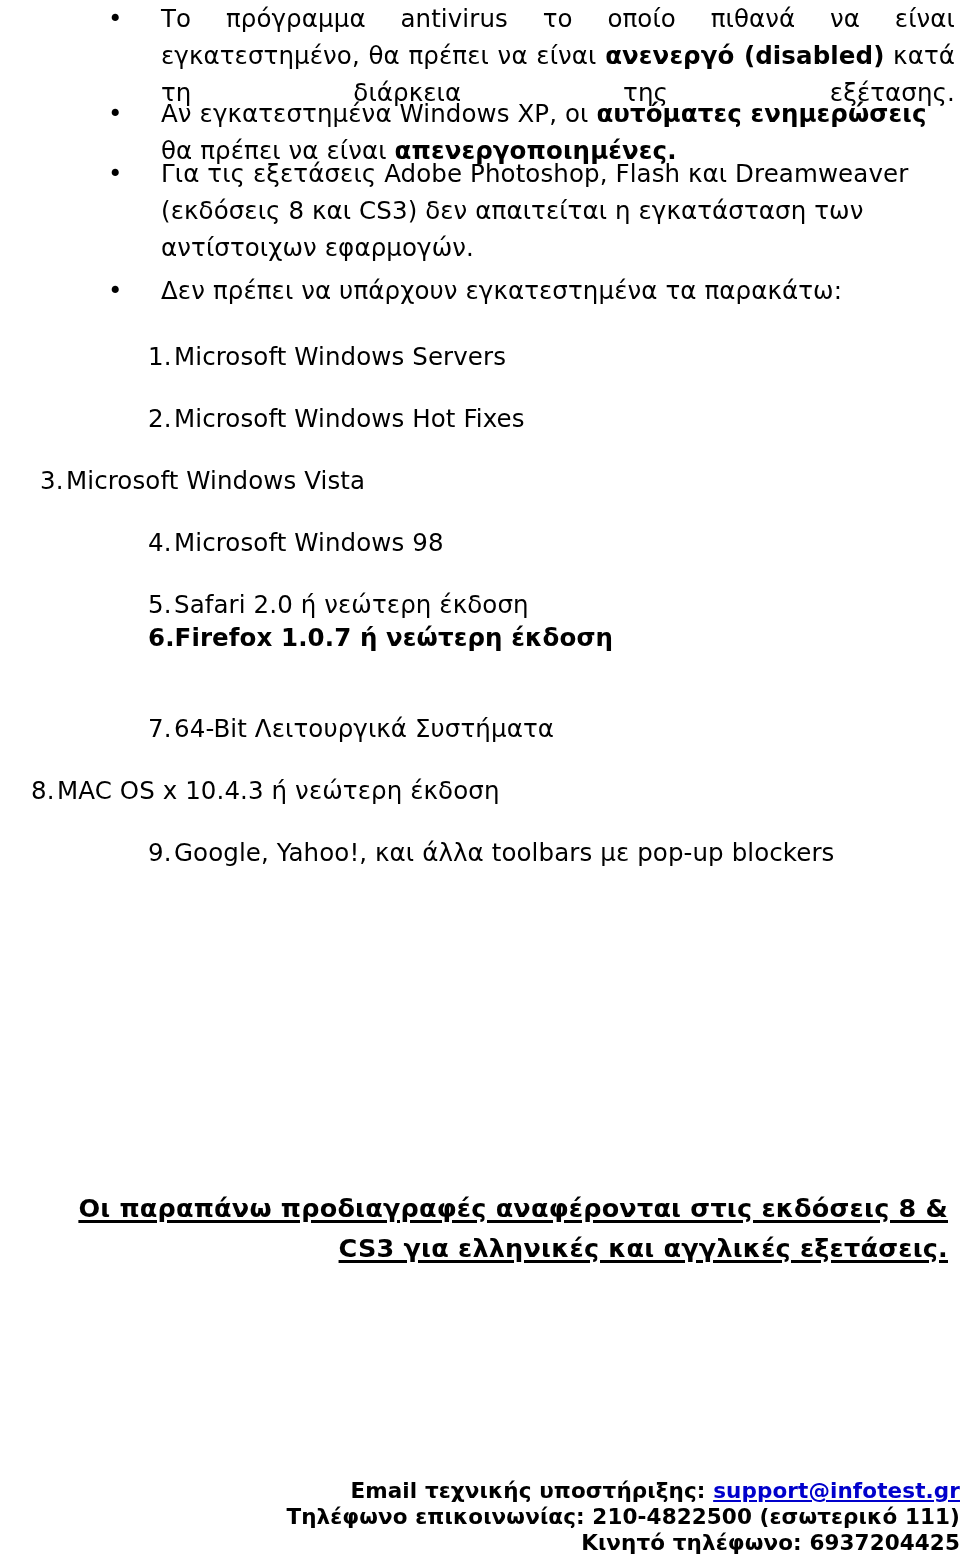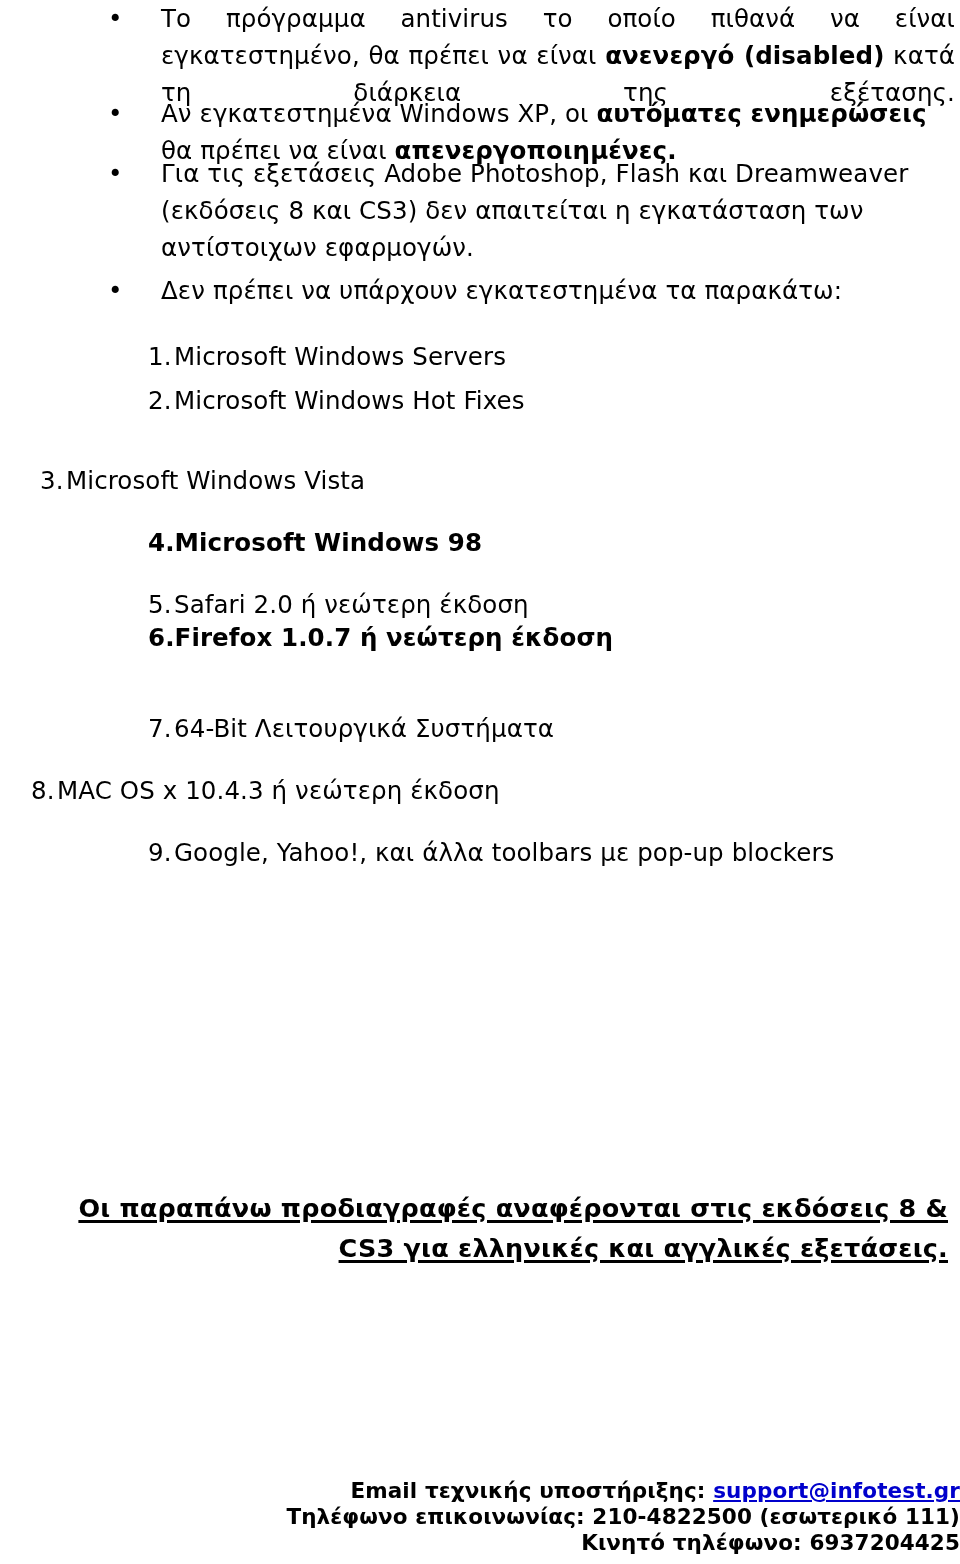--- a/index.html
+++ b/index.html
@@ -148,23 +148,23 @@
         <span class="para-text"><span>Για τις εξετάσεις Adobe Photoshop, Flash και Dreamweaver (εκδόσεις 8 και CS3) δεν απαιτείται η εγκατάσταση των αντίστοιχων εφαρμογών.</span></span>
       </li>
       <li class="bullet-item nojust" style="top: 272px; position: absolute; left: 0px; width: 960px;">
         <span class="bullet-marker">•</span>
         <span class="para-text"><span>Δεν πρέπει να υπάρχουν εγκατεστημένα τα παρακάτω:</span></span>
       </li>
     </ul>
 
   <ol class="num-list" id="num-list">
       <li class="num-item" style="position: absolute; left: 0px; width: 960px; top: 342px;"><span class="num">1.</span><span>Microsoft Windows Servers</span></li>
-      <li class="num-item" style="position: absolute; left: 0px; width: 960px; top: 386px;"><span class="num">2.</span><span>Microsoft Windows Hot Fixes</span></li>
+      <li class="num-item" style="position: absolute; left: 0px; width: 960px; top: 404px;"><span class="num">2.</span><span>Microsoft Windows Hot Fixes</span></li>
       <li class="num-item" style="position: absolute; left: 0px; width: 960px; top: 466px; padding-left: 40px;"><span class="num">3.</span><span>Microsoft Windows Vista</span></li>
-      <li class="num-item" style="position: absolute; left: 0px; width: 808px; top: 528px; font-weight: bold;"><span class="num">4.</span><span>Microsoft Windows 98</span></li>
+      <li class="num-item" style="position: absolute; left: 0px; width: 808px; top: 528px;"><span class="num">4.</span><span>Microsoft Windows 98</span></li>
       <li class="num-item" style="position: absolute; left: 0px; width: 960px; top: 590px;"><span class="num">5.</span><span>Safari 2.0 ή νεώτερη έκδοση</span></li>
       <li class="num-item" style="position: absolute; left: 0px; width: 792px; top: 623px; font-weight: bold;"><span class="num">6.</span><span>Firefox 1.0.7 ή νεώτερη έκδοση</span></li>
       <li class="num-item" style="position: absolute; left: 0px; width: 899px; top: 714px;"><span class="num">7.</span><span>64-Bit Λειτουργικά Συστήματα</span></li>
       <li class="num-item" style="position: absolute; left: 0px; width: 960px; top: 776px; padding-left: 31px;"><span class="num">8.</span><span>MAC OS x 10.4.3 ή νεώτερη έκδοση</span></li>
       <li class="num-item" style="position: absolute; left: 0px; width: 960px; top: 838px;"><span class="num">9.</span><span>Google, Yahoo!, και άλλα toolbars με pop-up blockers</span></li>
     </ol>
 
   <div class="notice" style="top:1188px;text-align:right;">
     <span>Οι παραπάνω προδιαγραφές αναφέρονται στις εκδόσεις 8 &amp;</span>
     <span>CS3 για ελληνικές και αγγλικές εξετάσεις.</span>

